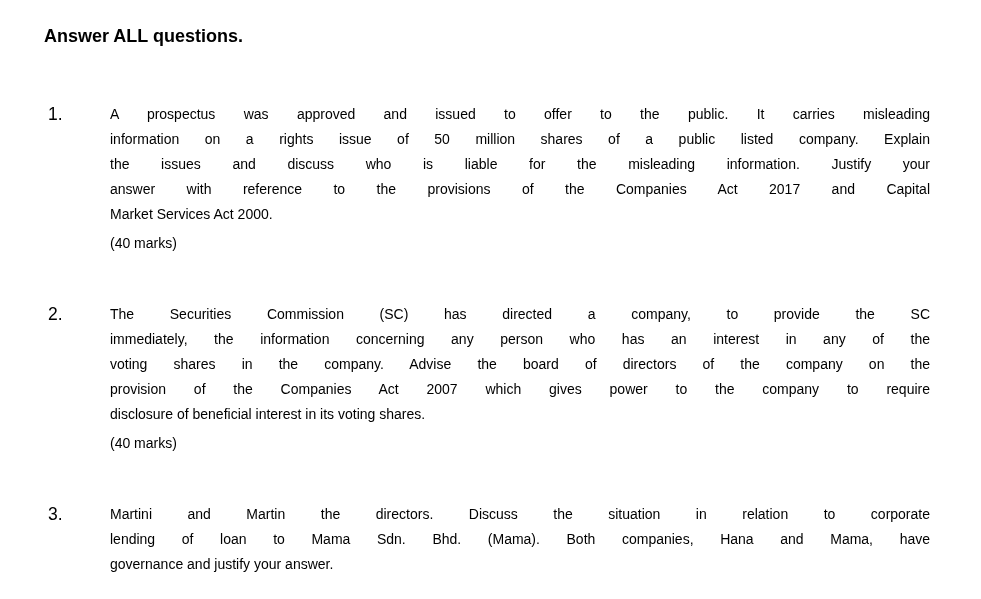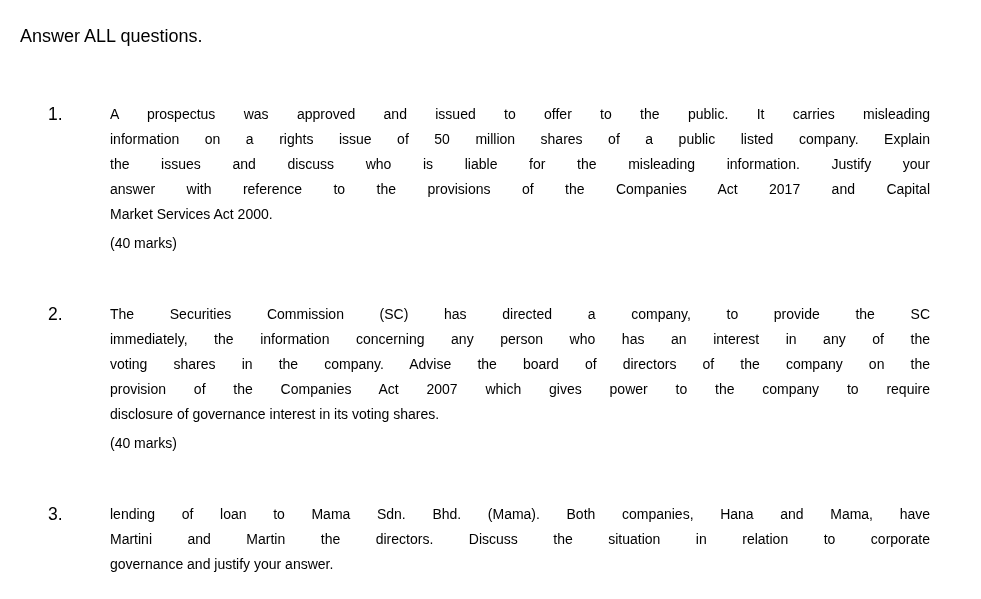--- a/index.html
+++ b/index.html
@@ -12,24 +12,24 @@
     width: 981px;
     height: 599px;
     background: #ffffff;
     color: #000000;
     font-family: "Liberation Sans", "DejaVu Sans", sans-serif;
     overflow: hidden;
     box-sizing: border-box;
   }
   .heading {
     margin: 0;
-    padding: 26px 0 0 20px;
+    padding: 26px 0 0 44px;
     font-size: 18px;
     line-height: 21px;
-    font-weight: 400;
+    font-weight: 700;
   }
   .question {
     display: flex;
     padding-left: 48px;
     padding-right: 51px;
     box-sizing: border-box;
   }
   .question.first {
     margin-top: 55px;
   }
@@ -79,27 +79,27 @@
     </div>
   </section>
 
   <section class="question">
     <div class="qnum">2.</div>
     <div class="qbody">
       <div class="jline">The Securities Commission (SC) has directed a company, to provide the SC</div>
       <div class="jline">immediately, the information concerning any person who has an interest in any of the</div>
       <div class="jline">voting shares in the company.  Advise the board of directors of the company on the</div>
       <div class="jline">provision of the Companies Act 2007 which gives power to the company to require</div>
-      <div class="lline">disclosure of governance interest in its voting shares.</div>
+      <div class="lline">disclosure of beneficial interest in its voting shares.</div>
       <div class="marks">(40 marks)</div>
     </div>
   </section>
 
   <section class="question">
     <div class="qnum">3.</div>
     <div class="qbody">
+      <div class="jline">Martini and Martin the directors. Discuss the situation in relation to corporate</div>
       <div class="jline">lending of loan to Mama Sdn. Bhd. (Mama). Both companies, Hana and Mama, have</div>
-      <div class="jline">Martini and Martin the directors. Discuss the situation in relation to corporate</div>
       <div class="lline">governance and justify your answer.</div>
     </div>
   </section>
 
 </div>
 
 </body></html>

